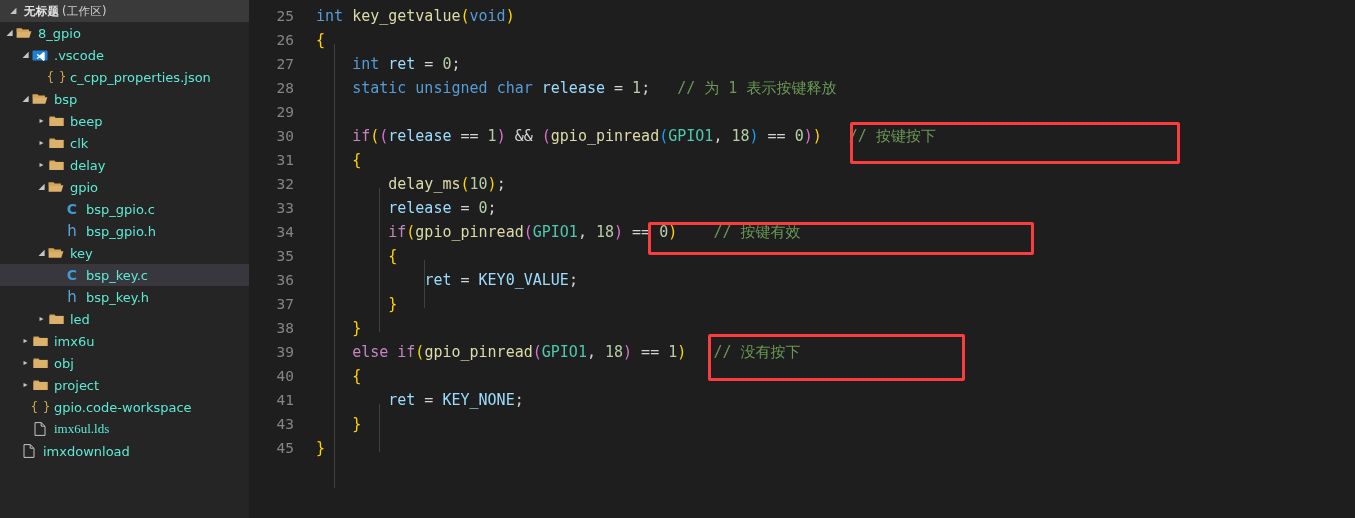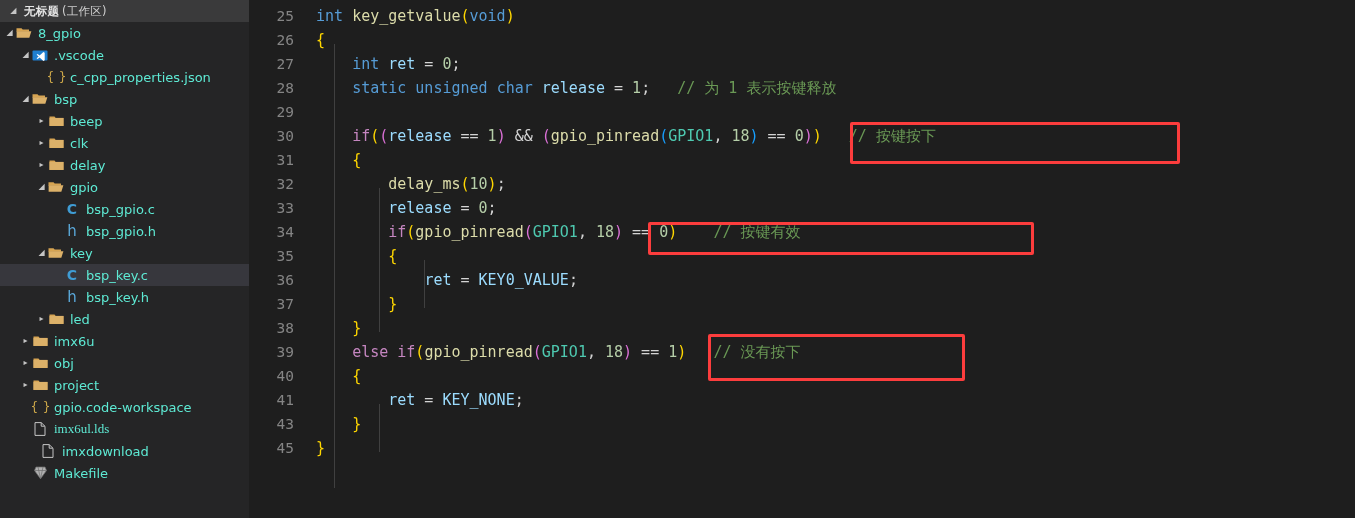--- a/index.html
+++ b/index.html
@@ -335,39 +335,29 @@
         <div class="row" style="padding-left: 20px; font-family: Liberation Serif, serif;">
           <span class="twisty empty"></span>
           <span class="ico">
             <svg width="12" height="14" viewBox="0 0 12 14">
               <path d="M1 .6h6.2L11 4.3V13.4H1z" fill="none" stroke="#c5c5c5" stroke-width="1"></path>
               <path d="M7.2 .8v3.4H10.7" fill="none" stroke="#c5c5c5" stroke-width="1"></path>
             </svg>
           </span>
           <span class="label">imx6ul.lds</span>
         </div>
-        <div class="row" style="padding-left: 28px;">
+        <div class="row" style="padding-left: 9px;">
           <span class="twisty empty"></span>
           <span class="ico">
             <svg width="12" height="14" viewBox="0 0 12 14">
               <path d="M1 .6h6.2L11 4.3V13.4H1z" fill="none" stroke="#c5c5c5" stroke-width="1"></path>
               <path d="M7.2 .8v3.4H10.7" fill="none" stroke="#c5c5c5" stroke-width="1"></path>
             </svg>
           </span>
           <span class="label">imxdownload</span>
-        </div>
-        <div class="row" style="padding-left: 20px;">
-          <span class="twisty empty"></span>
-          <span class="ico">
-            <svg width="15" height="14" viewBox="0 0 15 14">
-              <path d="M3 1 1.5 4.5 7.5 12.8 13.5 4.5 12 1z" fill="#b0b0b0" stroke="#6f6f6f" stroke-width=".7"></path>
-              <path d="M1.5 4.5h12M5 1 7.5 12.8 10 1" fill="none" stroke="#6f6f6f" stroke-width=".7"></path>
-            </svg>
-          </span>
-          <span class="label">Makefile</span>
         </div>
       </div>
   </div>
 
   <div id="editor">
     <div id="guides">
         <div class="guide" style="left: 84px; top: 44px; height: 444px;"></div>
         <div class="guide" style="left: 129px; top: 188px; height: 144px;"></div>
         <div class="guide" style="left: 174px; top: 260px; height: 48px;"></div>
         <div class="guide" style="left: 129px; top: 404px; height: 48px;"></div>

